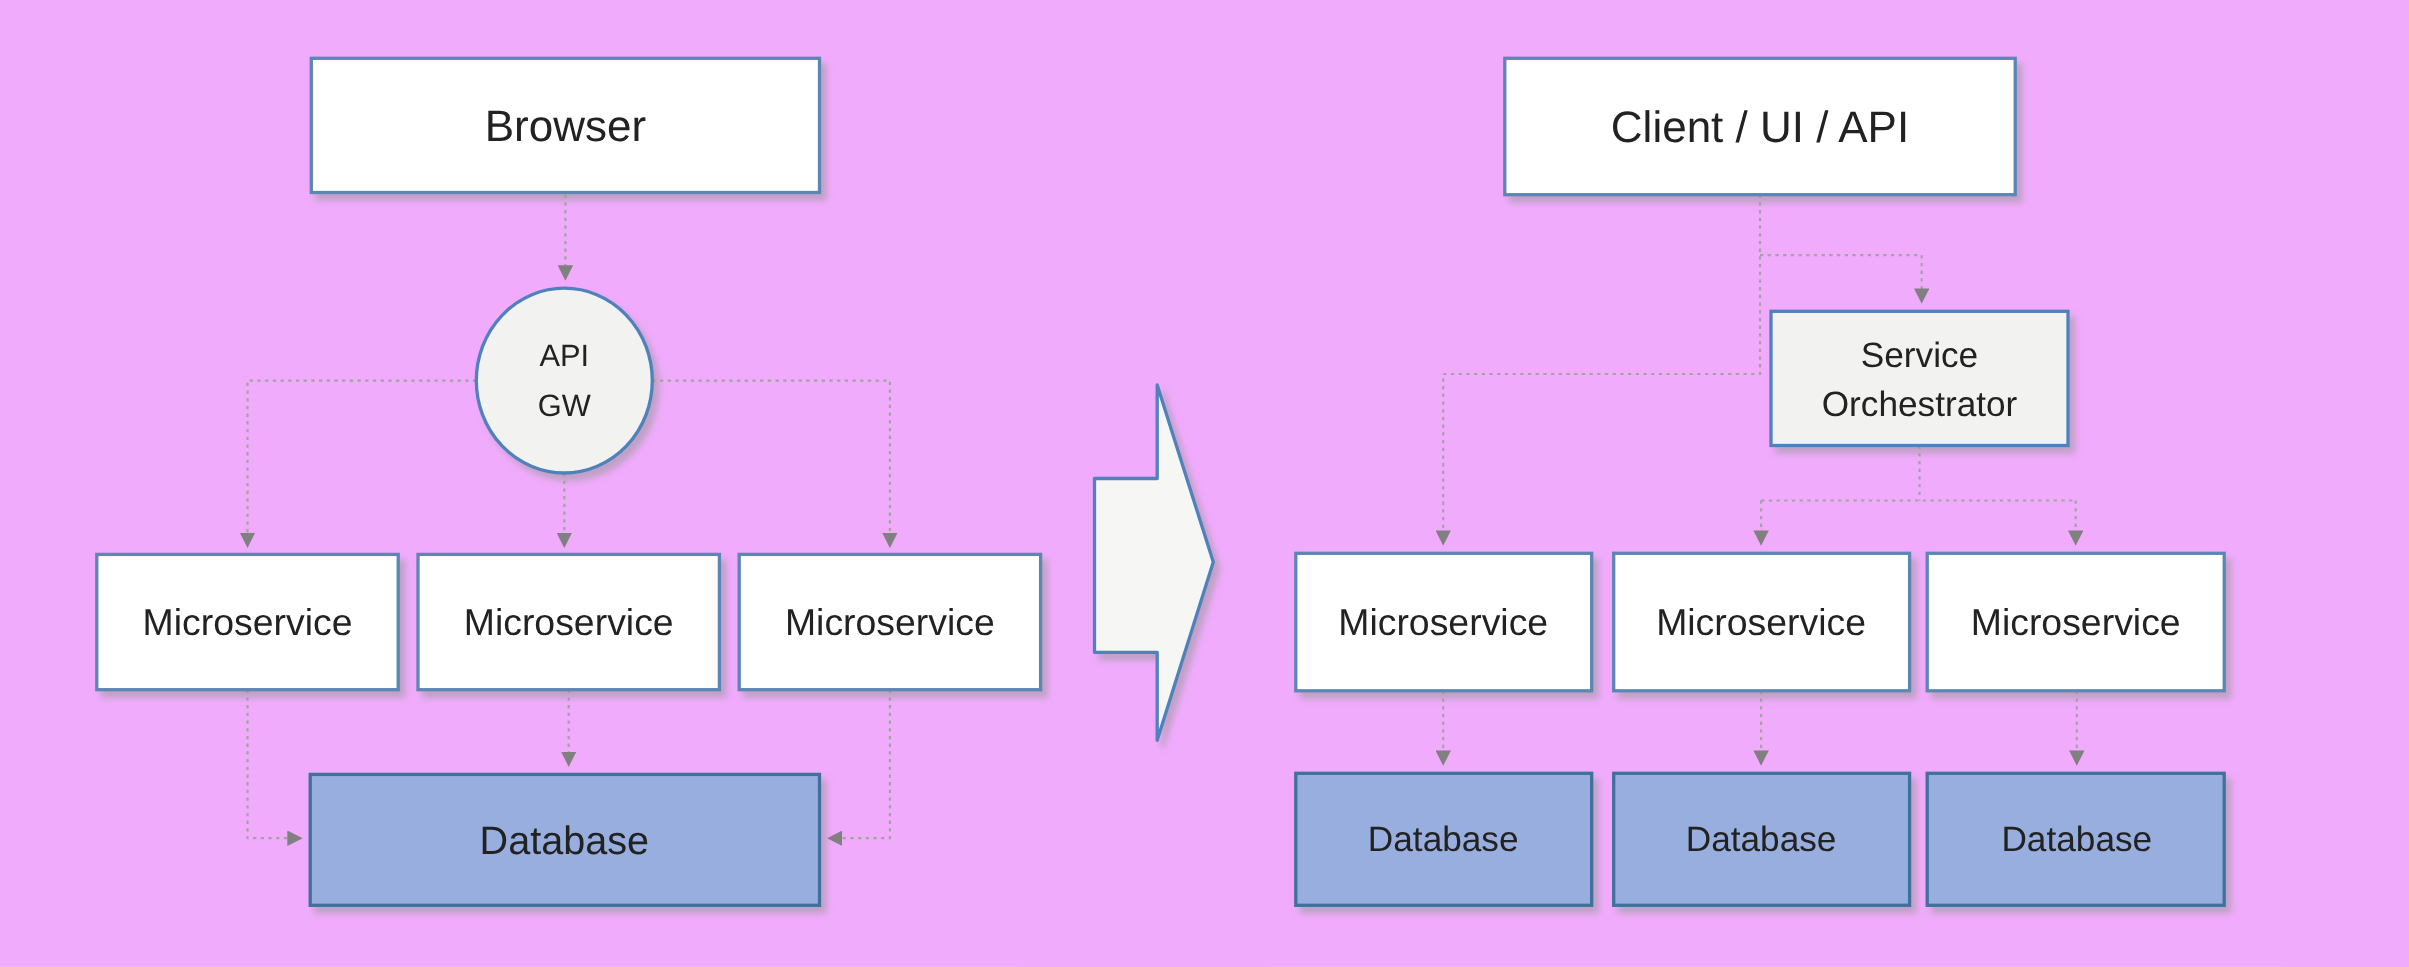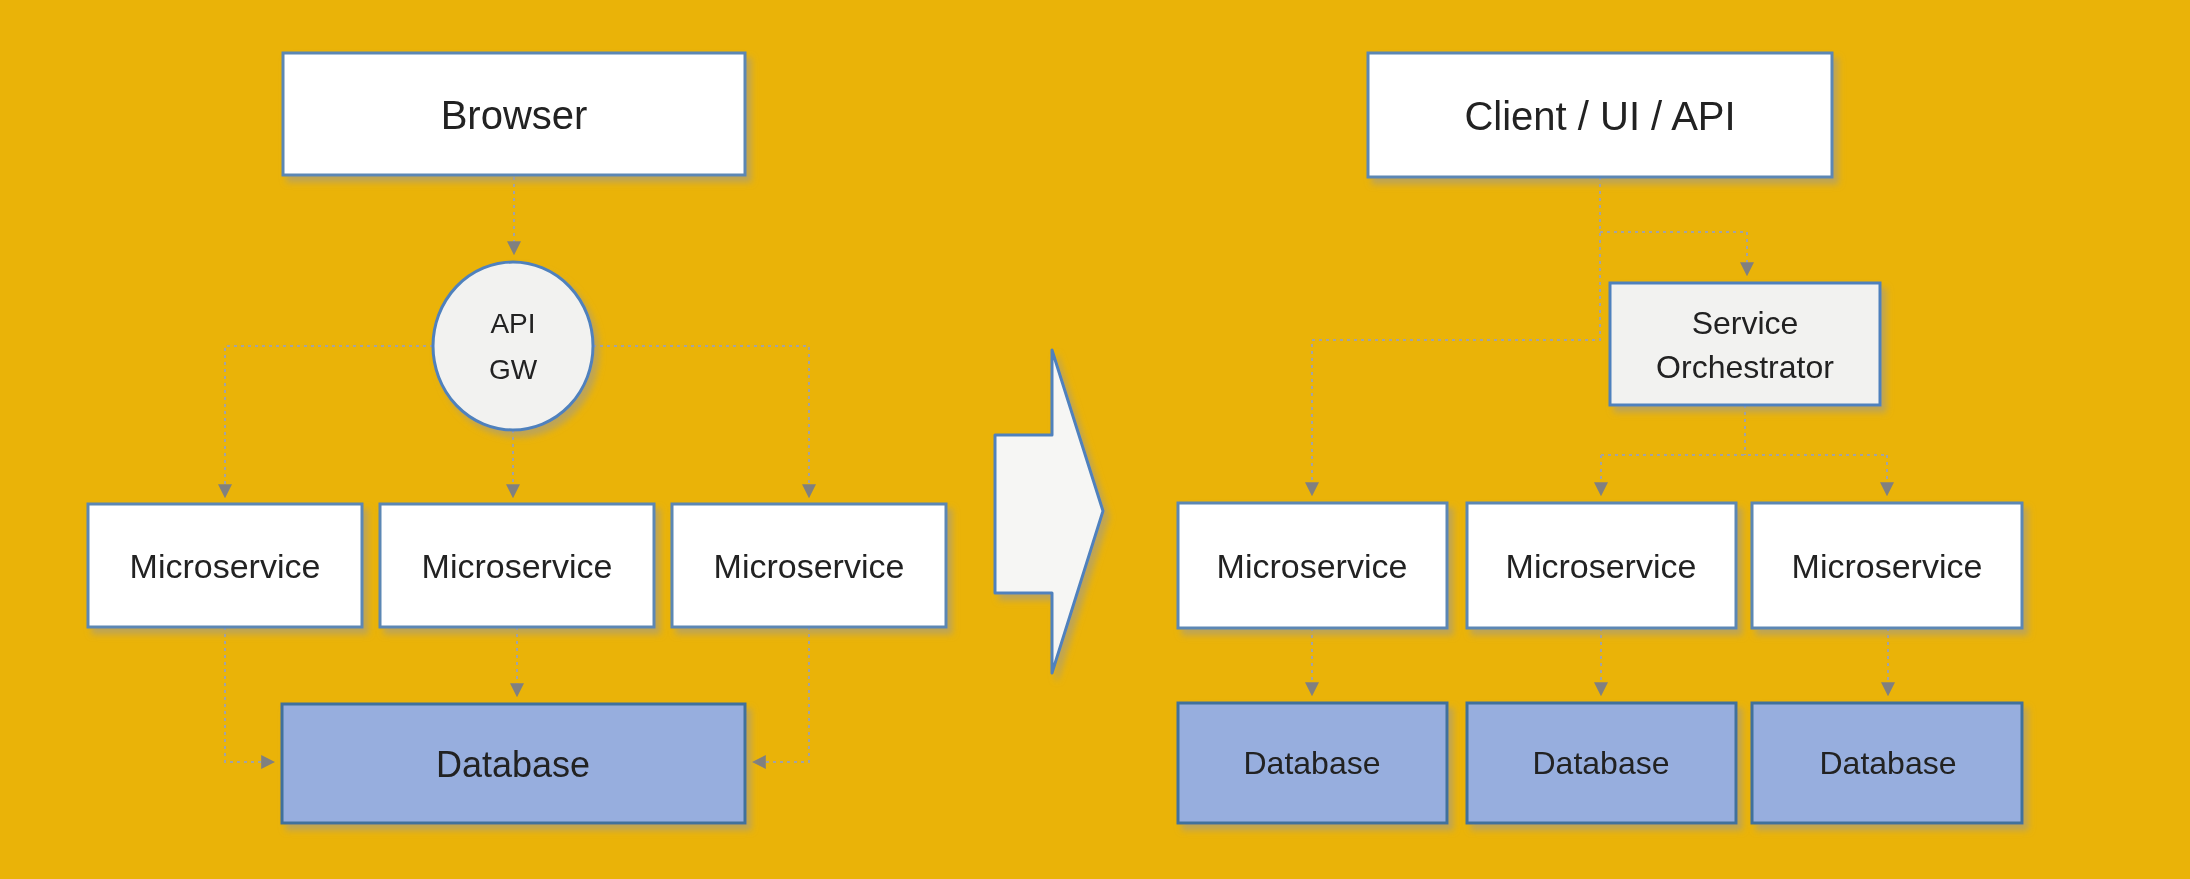--- a/index.html
+++ b/index.html
@@ -1,17 +1,17 @@
 <!DOCTYPE html>
 <html><head>
 <meta charset="utf-8">
 <title>Architecture Diagram</title>
 <style>
   html,body{margin:0;padding:0;background:#ffffff;}
-  .stage{position:relative;width:2190px;height:879px;background:#eab308;overflow:hidden;}
+  .stage{position:relative;width:2190px;height:879px;background:#f0abfc;overflow:hidden;}
   svg{display:block;}
   text{
     font-family:"Liberation Sans","DejaVu Sans",sans-serif;
     fill:#222222;
     text-anchor:middle;
     dominant-baseline:central;
   }
   .t40{font-size:40px;}
   .t36{font-size:36px;}
   .t34{font-size:34px;}

